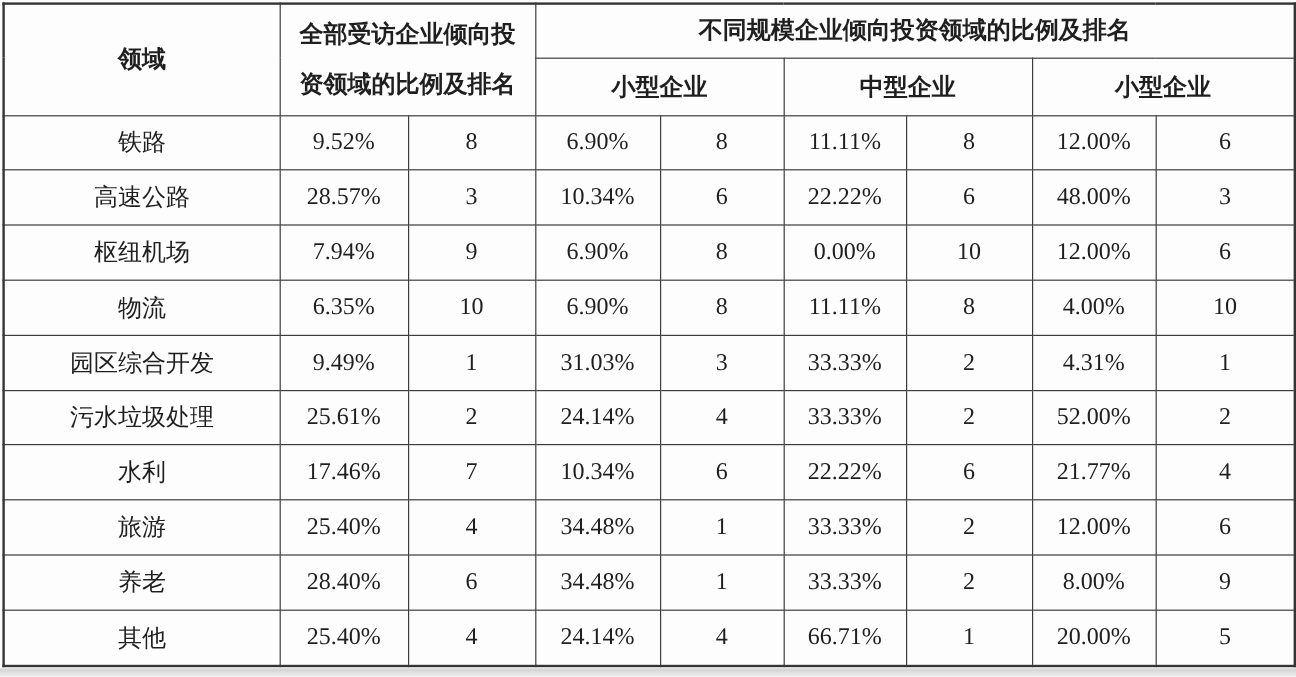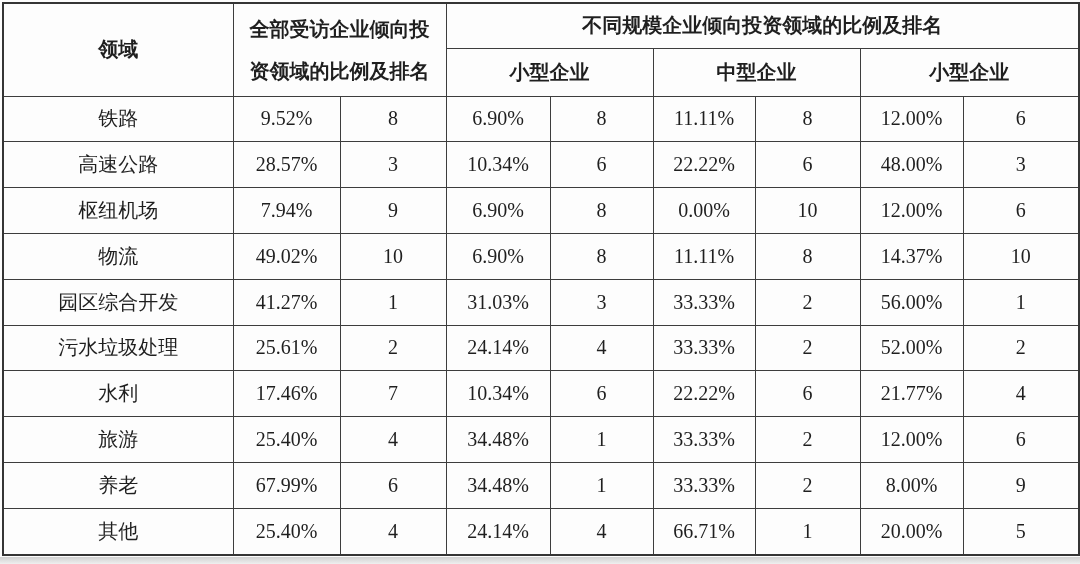--- a/index.html
+++ b/index.html
@@ -97,38 +97,38 @@
           <td>9</td>
           <td>6.90%</td>
           <td>8</td>
           <td>0.00%</td>
           <td>10</td>
           <td>12.00%</td>
           <td>6</td>
         </tr>
         <tr>
           <td>物流</td>
-          <td>49.02%</td>
+          <td>6.35%</td>
           <td>10</td>
           <td>6.90%</td>
           <td>8</td>
           <td>11.11%</td>
           <td>8</td>
-          <td>14.37%</td>
+          <td>4.00%</td>
           <td>10</td>
         </tr>
         <tr>
           <td>园区综合开发</td>
-          <td>41.27%</td>
+          <td>9.49%</td>
           <td>1</td>
           <td>31.03%</td>
           <td>3</td>
           <td>33.33%</td>
           <td>2</td>
-          <td>56.00%</td>
+          <td>4.31%</td>
           <td>1</td>
         </tr>
         <tr>
           <td>污水垃圾处理</td>
           <td>25.61%</td>
           <td>2</td>
           <td>24.14%</td>
           <td>4</td>
           <td>33.33%</td>
           <td>2</td>
@@ -152,21 +152,21 @@
           <td>4</td>
           <td>34.48%</td>
           <td>1</td>
           <td>33.33%</td>
           <td>2</td>
           <td>12.00%</td>
           <td>6</td>
         </tr>
         <tr>
           <td>养老</td>
-          <td>67.99%</td>
+          <td>28.40%</td>
           <td>6</td>
           <td>34.48%</td>
           <td>1</td>
           <td>33.33%</td>
           <td>2</td>
           <td>8.00%</td>
           <td>9</td>
         </tr>
         <tr>
           <td>其他</td>

